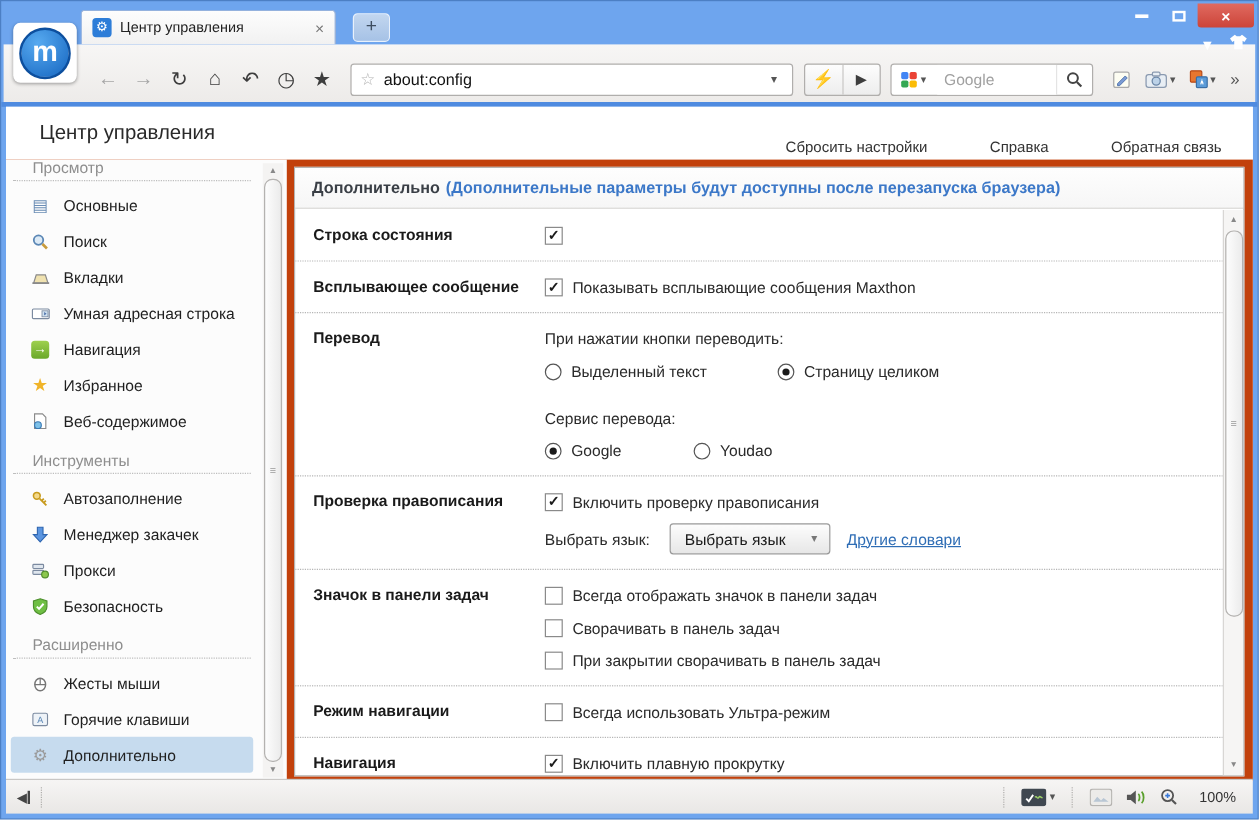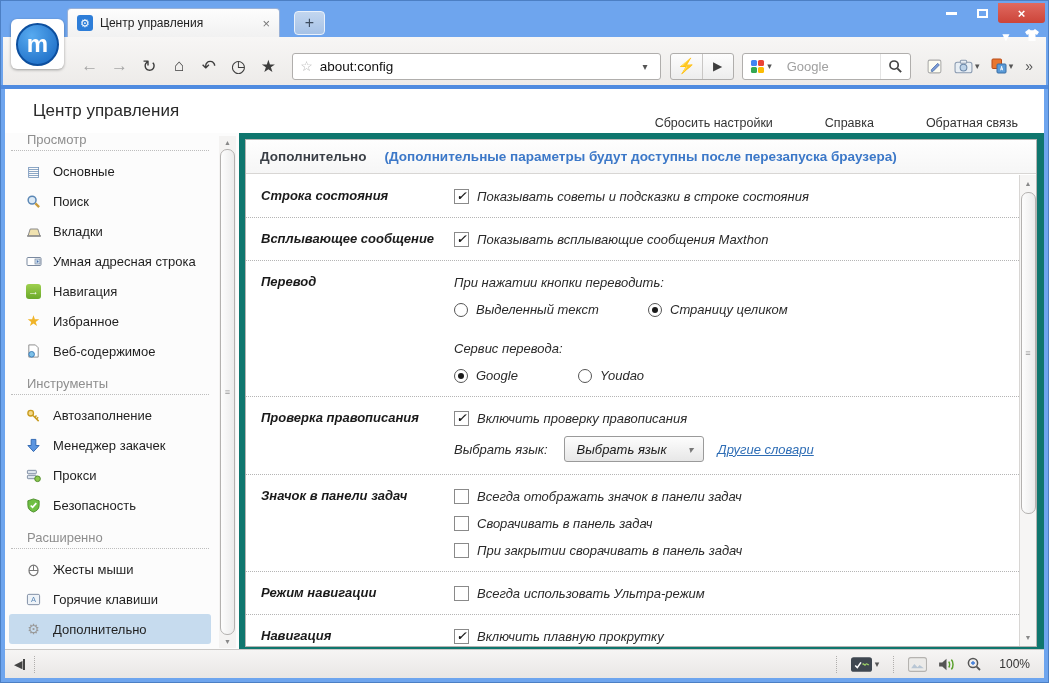--- a/index.html
+++ b/index.html
@@ -48,21 +48,21 @@
   .tx { display:flex; align-items:center; gap:2px; padding:0 4px; height:26px; }
   .overflow-gl { color:#555; font-size:14px; padding:0 5px; }
   .chrome-sep { position:absolute; left:0; right:0; top:84px; height:4px; background:#4f8be0; }
 
   
   .page { position:absolute; left:4px; right:4px; top:88px; height:562px; background:#fff; }
   .page-header { height:44px; display:flex; align-items:center; padding:0 26px 0 28px; background:#fff; }
   .page-title { font-size:17px; color:#2a2a2a; }
   .hspacer { flex:1; }
   .hlink { font-size:12.5px; color:#333; margin-left:52px; cursor:default;margin-top:24px; }
-  .page-body { position:absolute; top:44px; left:0; right:0; bottom:0; background:#0f766e; }
+  .page-body { position:absolute; top:44px; left:0; right:0; bottom:0; background:#c2410c; }
 
   
   .sidebar { position:absolute; left:0; top:0; bottom:0; width:234px; background:#fcfcfc; overflow:hidden; }
   .side-list { position:absolute; left:0; right:24px; top:-11px; }
   .sec-label { padding:10px 0 3px 22px; font-size:13px; color:#8e8e8e; }
   .dotline { border-bottom:1px dotted #bdbdbd; margin:0 6px 5px 6px; }
   .side-item { display:flex; align-items:center; height:30px; padding-left:16px; gap:11px; font-size:13px; color:#1f1f1f; margin:0 4px; border-radius:3px; }
   .side-item.selected { background:#c6dbee; }
   .si { width:17px; height:17px; display:flex; align-items:center; justify-content:center; font-size:14px; flex-shrink:0; }
   .si-glyph-blue { color:#6b8db5; }
@@ -70,23 +70,23 @@
   .si-gear { color:#9a9a9a; }
   .si-navbox { width:15px; height:15px; background:linear-gradient(#9ed04e,#6aa82a); border-radius:3px; color:#fff; font-size:11px; line-height:15px; text-align:center; font-weight:bold; }
   .side-scroll { position:absolute; right:3px; top:3px; bottom:3px; width:17px; background:#f4f3f2; display:flex; flex-direction:column; align-items:center; }
   .ss-arrow { height:13px; font-size:7px; color:#888; line-height:13px; }
   .ss-thumb { flex:1; width:15px; background:linear-gradient(90deg,#fdfdfd,#ebebeb); border:1px solid #b4b2b0; border-radius:7px; display:flex; align-items:center; justify-content:center; color:#999; font-size:9px; }
 
   
   .panel { position:absolute; left:240px; top:6px; width:792px; bottom:4px; background:#fff; border:1px solid #b6b4b2; }
   .panel-title { height:34px; display:flex; align-items:center; padding:0 14px; border-bottom:1px solid #d8d6d4; background:linear-gradient(#fefefe,#f6f6f6); font-size:13.5px; font-weight:bold; }
   .pt-main { color:#3a3f46; }
-  .pt-note { color:#3c78c8; margin-left:18px; }
+  .pt-note { color:#3c78c8; margin-left:5px; }
   .panel-body { position:absolute; top:35px; left:0; right:17px; bottom:0; overflow:hidden; }
-  .row { display:flex; padding:12px 6px 12px 15px; border-bottom:1px dotted #b5b5b5;font-style:italic; }
+  .row { display:flex; padding:12px 6px 12px 15px; border-bottom:1px dotted #b5b5b5; }
   .row-label { width:193px; font-weight:bold; font-size:13px; color:#1a1a1a; flex-shrink:0; padding-top:1px; }
   .row-controls { flex:1; display:flex; flex-direction:column; gap:9px; font-size:13px; color:#2a2a2a; }
   .ctl-line { display:flex; align-items:center; gap:8px; min-height:18px; }
   .mt12 { margin-top:12px; }
   .checkbox { width:15px; height:15px; border:1px solid #8a8a8a; background:#fff; display:flex; align-items:center; justify-content:center; font-size:12px; font-weight:bold; color:#1a1a1a; flex-shrink:0; line-height:1; }
   .radio { width:14px; height:14px; border:1px solid #555; border-radius:50%; background:#fff; position:relative; flex-shrink:0; }
   .radio.sel::after { content:""; position:absolute; inset:3px; background:#1a1a1a; border-radius:50%; }
   .radio-opt { display:flex; align-items:flex-end; gap:8px; }
   .w186 { width:186px; } .w116 { width:116px; }
   .dropdown { display:flex; align-items:center; height:26px; border:1px solid #9a9a9a; border-radius:3px; background:linear-gradient(#fdfdfd,#e7e7e7); font-size:13px; color:#1a1a1a; margin-left:8px; }
@@ -343,21 +343,20 @@
           <span class="pt-main">Дополнительно</span>
           <span class="pt-note">(Дополнительные параметры будут доступны после перезапуска браузера)</span>
         </div>
         <div class="panel-body">
 
           <div class="row">
             <div class="row-label">Строка состояния</div>
             <div class="row-controls">
               <div class="ctl-line">
                 <span class="checkbox">✓</span>
-                <span>Показывать советы и подсказки в строке состояния</span>
               </div>
             </div>
           </div>
 
           <div class="row">
             <div class="row-label">Всплывающее сообщение</div>
             <div class="row-controls">
               <div class="ctl-line">
                 <span class="checkbox">✓</span>
                 <span>Показывать всплывающие сообщения Maxthon</span>

